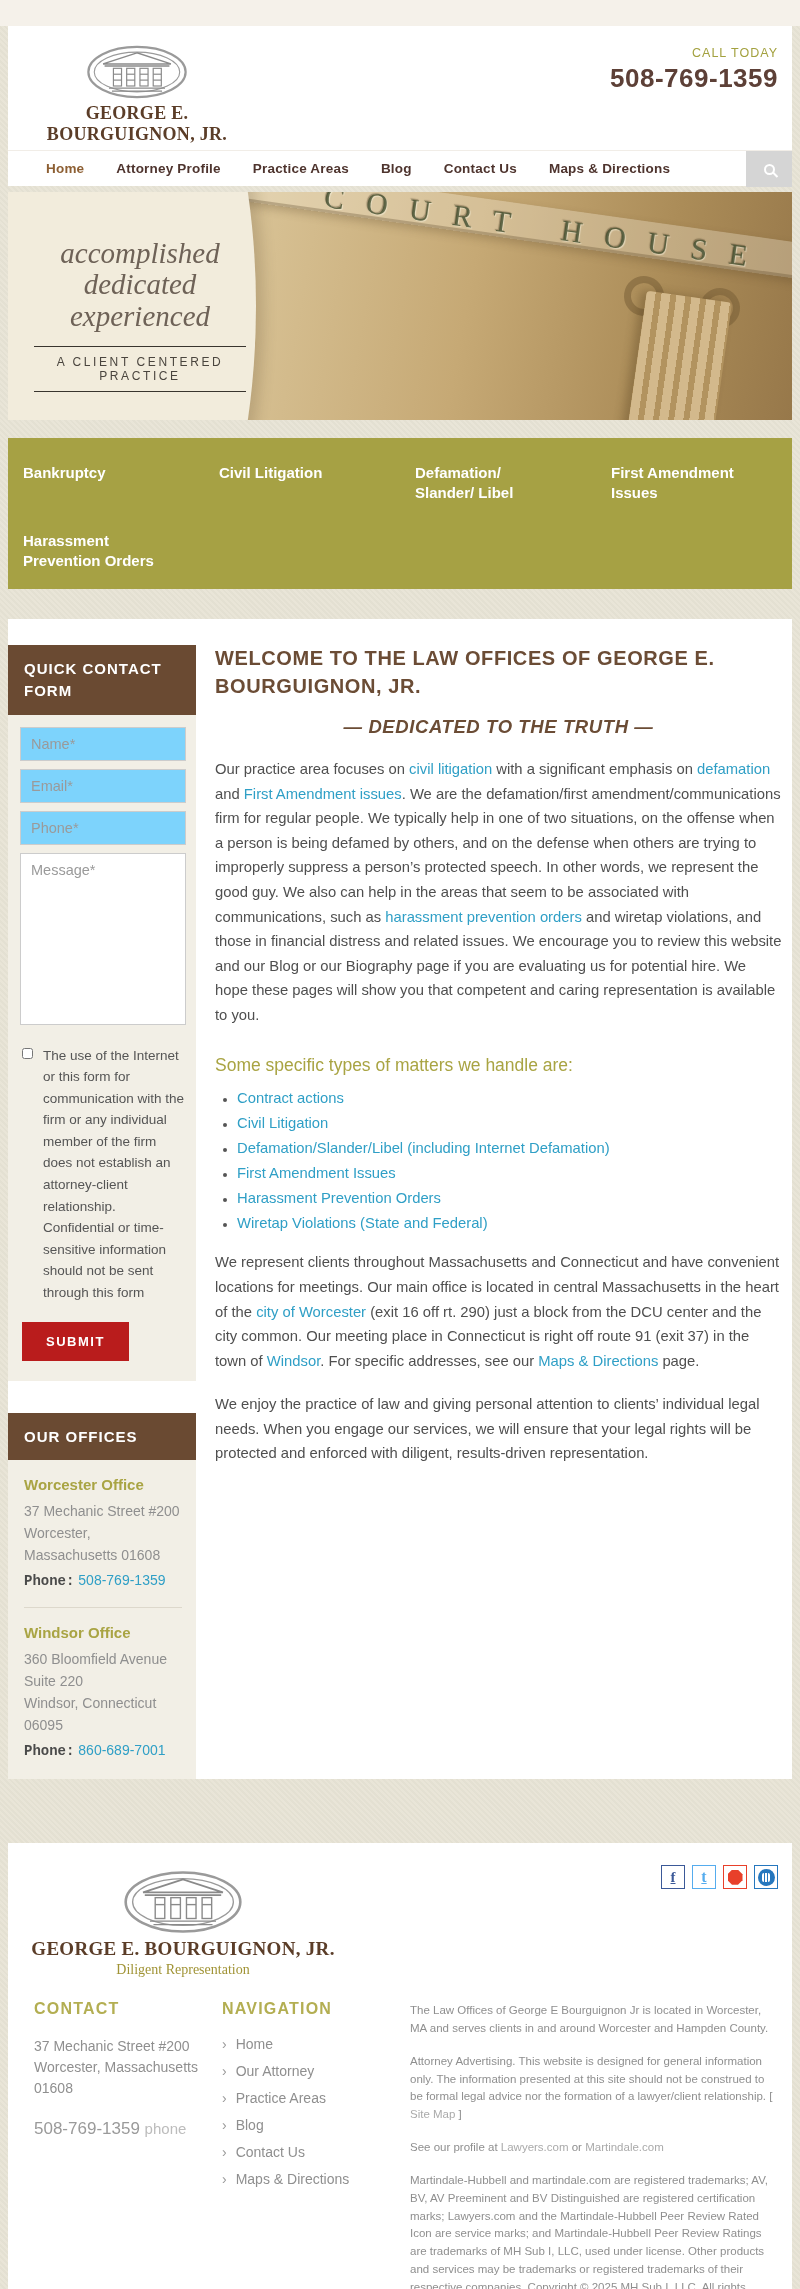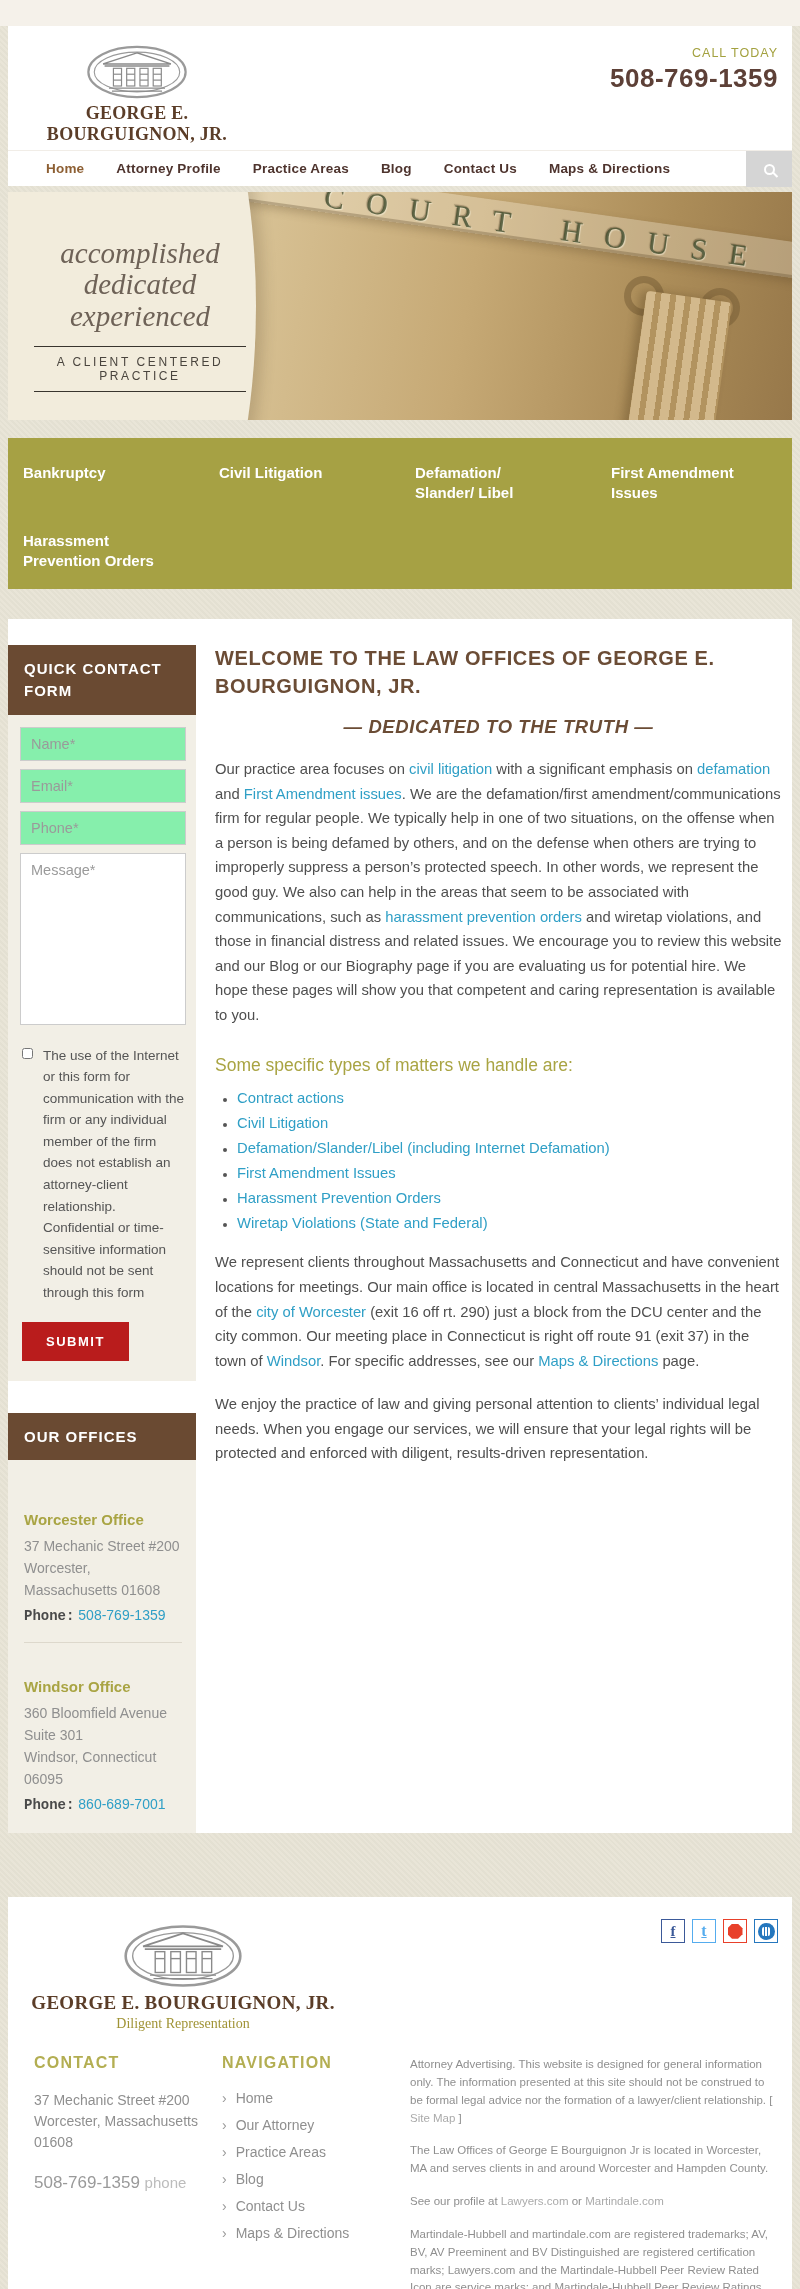--- a/index.html
+++ b/index.html
@@ -48,28 +48,28 @@
   .practice { margin-top: 18px; background: #a6a144; min-height: 110px; display: grid; grid-template-columns: repeat(4, 1fr); padding: 25px 0 18px 0; row-gap: 27px; }
   .practice a { display: block; color: #fff; font-weight: bold; font-size: 15px; line-height: 1.35; text-decoration: none; padding: 0 34px 0 15px; }
 
   
   .main-band { margin-top: 30px; background: #fff; min-height: 1128px; display: flex; align-items: flex-start; }
   .sidebar { width: 188px; flex: 0 0 188px; }
   .widget-header { background: #6a4a32; color: #fff; font-weight: bold; font-size: 15px; letter-spacing: 1px; line-height: 1.45; padding: 13px 16px; }
   .widget-header.first { margin-top: 26px; }
   .widget-header.offices { margin-top: 32px; }
   .panel { background: #f2efe6; padding: 12px 10px 14px 12px; }
-  .f-input { display: block; width: 100%; height: 34px; margin-bottom: 8px; border: 1px solid #ccc; background: #86efac; font-family: "Liberation Sans", sans-serif; font-size: 14.5px; color: #555; padding: 0 10px; }
+  .f-input { display: block; width: 100%; height: 34px; margin-bottom: 8px; border: 1px solid #ccc; background: #7dd3fc; font-family: "Liberation Sans", sans-serif; font-size: 14.5px; color: #555; padding: 0 10px; }
   .f-input::placeholder, .f-textarea::placeholder { color: #9a9a9a; }
   .f-textarea { display: block; width: 100%; height: 172px; border: 1px solid #ccc; background: #fff; font-family: "Liberation Sans", sans-serif; font-size: 14.5px; color: #555; padding: 8px 10px; resize: none; }
   .consent { display: flex; gap: 10px; margin-top: 20px; padding-left: 2px; }
   .consent input { margin-top: 3px; width: 11px; height: 11px; flex: 0 0 11px; }
   .consent-text { font-size: 13.5px; color: #555; line-height: 1.6; }
   .submit-btn { margin: 18px 0 6px 2px; background: #b91c1c; color: #fff; border: none; font-family: "Liberation Sans", sans-serif; font-weight: bold; font-size: 13px; letter-spacing: 1.5px; padding: 12px 24px; cursor: pointer; }
-  .office-name { color: #a9a443; font-weight: bold; font-size: 15px; margin-bottom: 8px; margin-top: 35px; }
+  .office-name { color: #a9a443; font-weight: bold; font-size: 15px; margin-bottom: 8px; }
   .office-line { color: #8f8f8f; font-size: 14px; line-height: 1.55; }
   .office-phone { margin-top: 6px; font-size: 14px; }
   .office-phone b { color: #4a4a4a; font-family: Liberation Mono, monospace; }
   .office-phone a { color: #2f9fc6; text-decoration: none; }
   .office-divider { border: none; border-top: 1px solid #ddd8cc; margin: 18px 0 16px; }
   .offices-panel { padding: 16px 14px 20px 16px; }
 
   
   .content { flex: 1; padding: 26px 10px 0 19px; }
   .h1 { color: #6b4c35; font-size: 20px; font-weight: bold; letter-spacing: .6px; line-height: 1.38; }
@@ -213,21 +213,21 @@
           <div class="office-line">Worcester, Massachusetts 01608</div>
           <div class="office-phone">
             <b>Phone:</b>
             <a href="#">508-769-1359</a>
           </div>
         </div>
         <hr class="office-divider">
         <div>
           <div class="office-name">Windsor Office</div>
           <div class="office-line">360 Bloomfield Avenue</div>
-          <div class="office-line">Suite 301</div>
+          <div class="office-line">Suite 220</div>
           <div class="office-line">Windsor, Connecticut 06095</div>
           <div class="office-phone">
             <b>Phone:</b>
             <a href="#">860-689-7001</a>
           </div>
         </div>
       </div>
     </aside>
 
     <section class="content">
@@ -301,22 +301,22 @@
         <ul class="f-nav-list">
           <li><span class="arrow">›</span><a href="#">Home</a></li>
           <li><span class="arrow">›</span><a href="#">Our Attorney</a></li>
           <li><span class="arrow">›</span><a href="#">Practice Areas</a></li>
           <li><span class="arrow">›</span><a href="#">Blog</a></li>
           <li><span class="arrow">›</span><a href="#">Contact Us</a></li>
           <li><span class="arrow">›</span><a href="#">Maps &amp; Directions</a></li>
         </ul>
       </div>
       <div class="f-col-legal">
+        <p><span>The Law Offices of George E Bourguignon Jr is located in Worcester, MA and serves clients in and around Worcester and Hampden County.</span></p>
         <p><span>Attorney Advertising. This website is designed for general information only. The information presented at this site should not be construed to be formal legal advice nor the formation of a lawyer/client relationship. [ </span><a class="tlink" href="#">Site Map</a><span> ]</span></p>
-        <p><span>The Law Offices of George E Bourguignon Jr is located in Worcester, MA and serves clients in and around Worcester and Hampden County.</span></p>
         <p><span>See our profile at </span><a class="tlink" href="#">Lawyers.com</a><span> or </span><a class="tlink" href="#">Martindale.com</a></p>
         <p><span>Martindale-Hubbell and martindale.com are registered trademarks; AV, BV, AV Preeminent and BV Distinguished are registered certification marks; Lawyers.com and the Martindale-Hubbell Peer Review Rated Icon are service marks; and Martindale-Hubbell Peer Review Ratings are trademarks of MH Sub I, LLC, used under license. Other products and services may be trademarks or registered trademarks of their respective companies. Copyright © 2025 MH Sub I, LLC. All rights reserved.</span></p>
       </div>
     </div>
 
   </footer>
 
 </div>
 
 </body></html>

